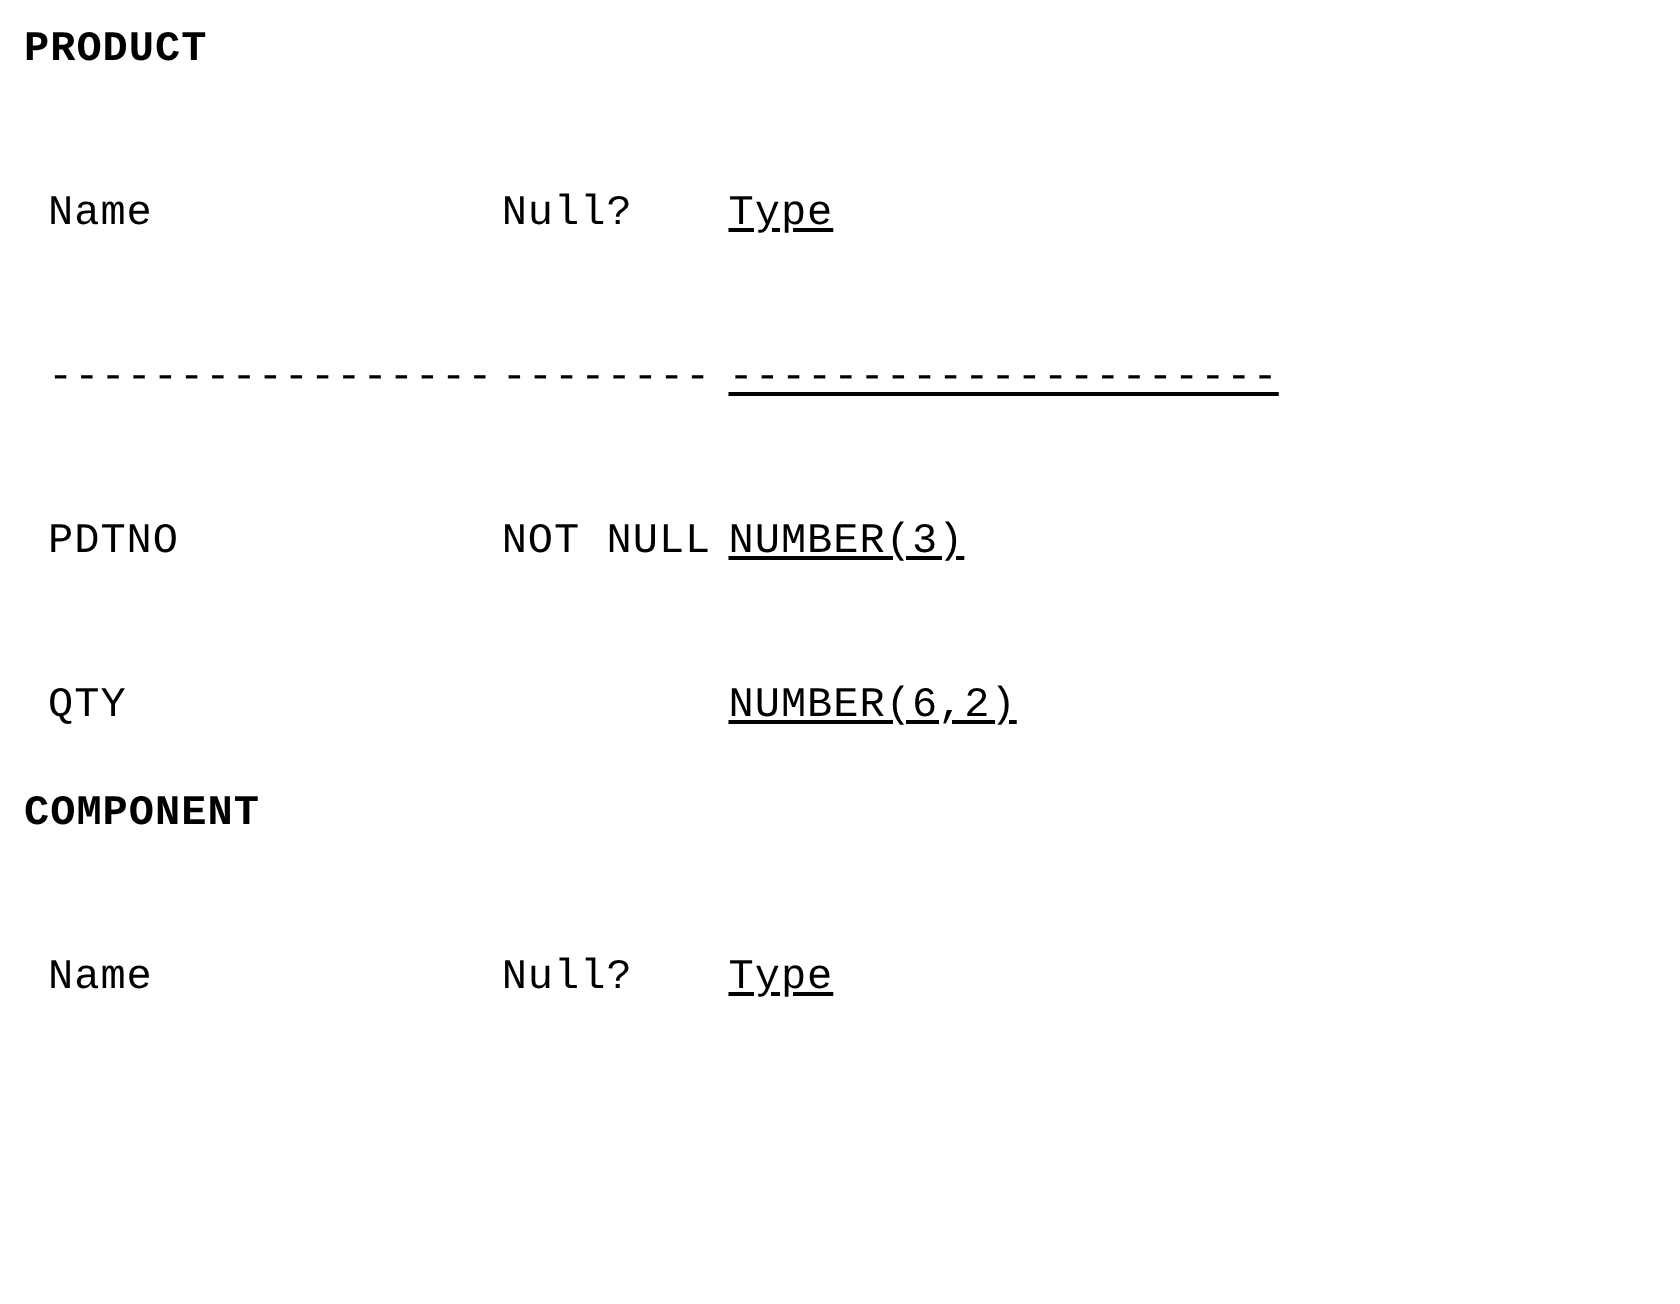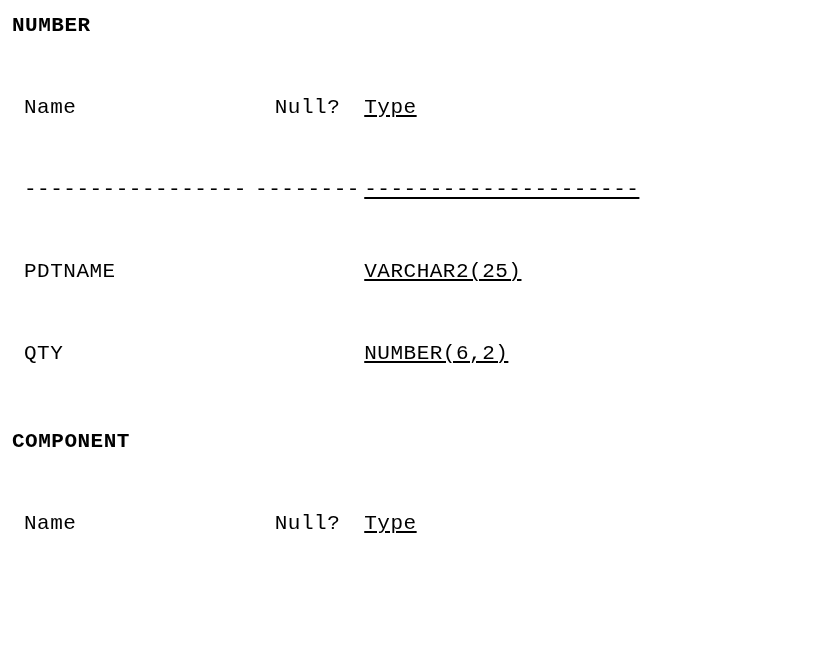--- a/index.html
+++ b/index.html
@@ -11,56 +11,55 @@
       font-family: "Courier New", Courier, monospace;
       font-size: 21px;
       background: #ffffff;
       color: #000000;
       padding: 12px 12px 12px 12px;
       letter-spacing: 0.5px;
       line-height: 1.3;
     }
     .table-name {
       font-weight: bold;
-      margin-top: 34px;
+      margin-top: 0;
       margin-bottom: 0px;
     }
     .table-name.first {
       margin-top: 0;
     }
     .table {
       white-space: pre;
       margin-left: 12px;
     }
     .row {
       display: block;
     }
     .hdr-name, .col-name {
       display: inline-block;
       min-width: 11ch;
       font-family: Liberation Mono, monospace;
     }
     .hdr-null, .col-null {
       display: inline-block;
       min-width: 9ch;
-      text-align: center;
     }
     .hdr-type, .col-type {
       display: inline-block;
       text-decoration: underline;
     }
   </style>
 </head>
 <body>
 
-<div class="table-name first">NUMBER</div>
+<div class="table-name first">PRODUCT</div>
 <div class="table">
   <span class="row"><span class="hdr-name" style="display: inline-block; min-width: 18ch;">Name</span><span class="hdr-null" style="display: inline-block; min-width: 9ch;">Null?</span><span class="hdr-type">Type</span></span>
   <span class="row"><span class="hdr-name" style="display: inline-block; min-width: 18ch;">-----------------</span><span class="hdr-null" style="display: inline-block; min-width: 9ch;">--------</span><span class="hdr-type">---------------------</span></span>
-  <span class="row"><span class="col-name" style="display: inline-block; min-width: 18ch;">PDTNAME</span><span class="col-null" style="display: inline-block; min-width: 9ch;"></span><span class="col-type">VARCHAR2(25)</span></span>
+  <span class="row"><span class="col-name" style="display: inline-block; min-width: 18ch;">PDTNO</span><span class="col-null" style="display: inline-block; min-width: 9ch;">NOT NULL</span><span class="col-type">NUMBER(3)</span></span>
   <span class="row"><span class="col-name" style="display: inline-block; min-width: 18ch;">QTY</span><span class="col-null" style="display: inline-block; min-width: 9ch;"></span><span class="col-type">NUMBER(6,2)</span></span>
 </div>
 
 <div class="table-name">COMPONENT</div>
 <div class="table">
   <span class="row"><span class="hdr-name" style="display: inline-block; min-width: 18ch;">Name</span><span class="hdr-null" style="display: inline-block; min-width: 9ch;">Null?</span><span class="hdr-type">Type</span></span>
   
   
   
   

